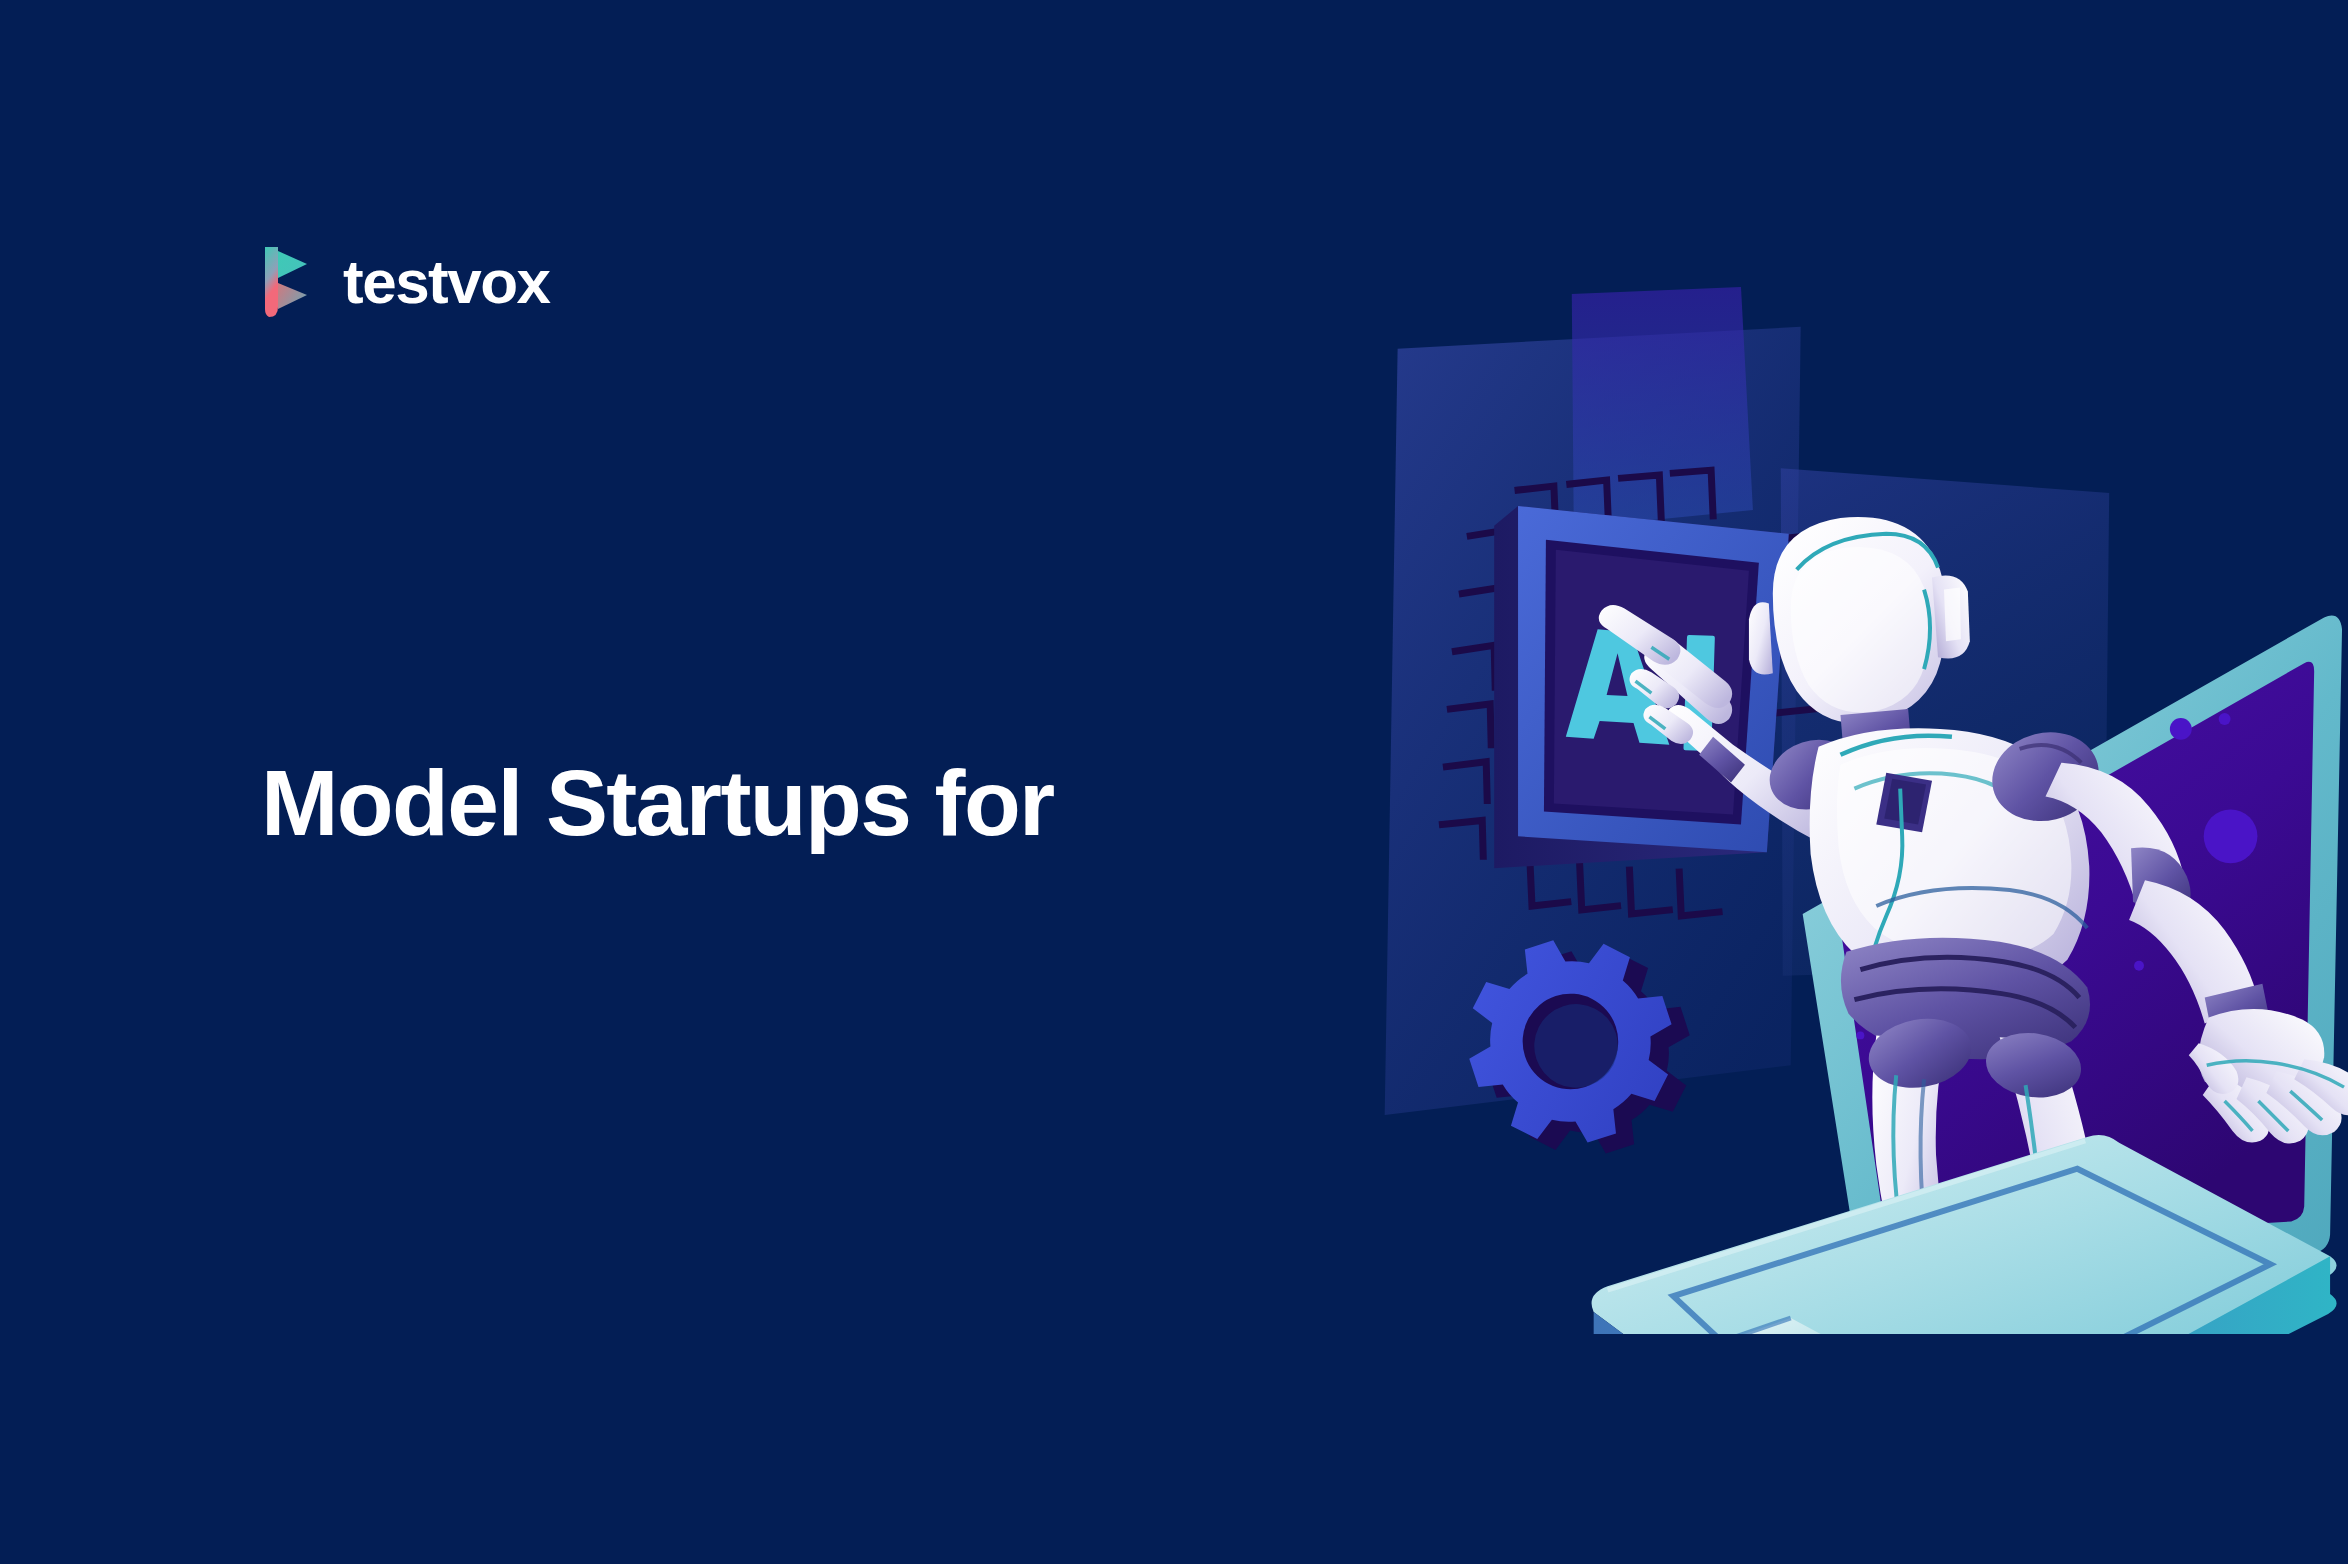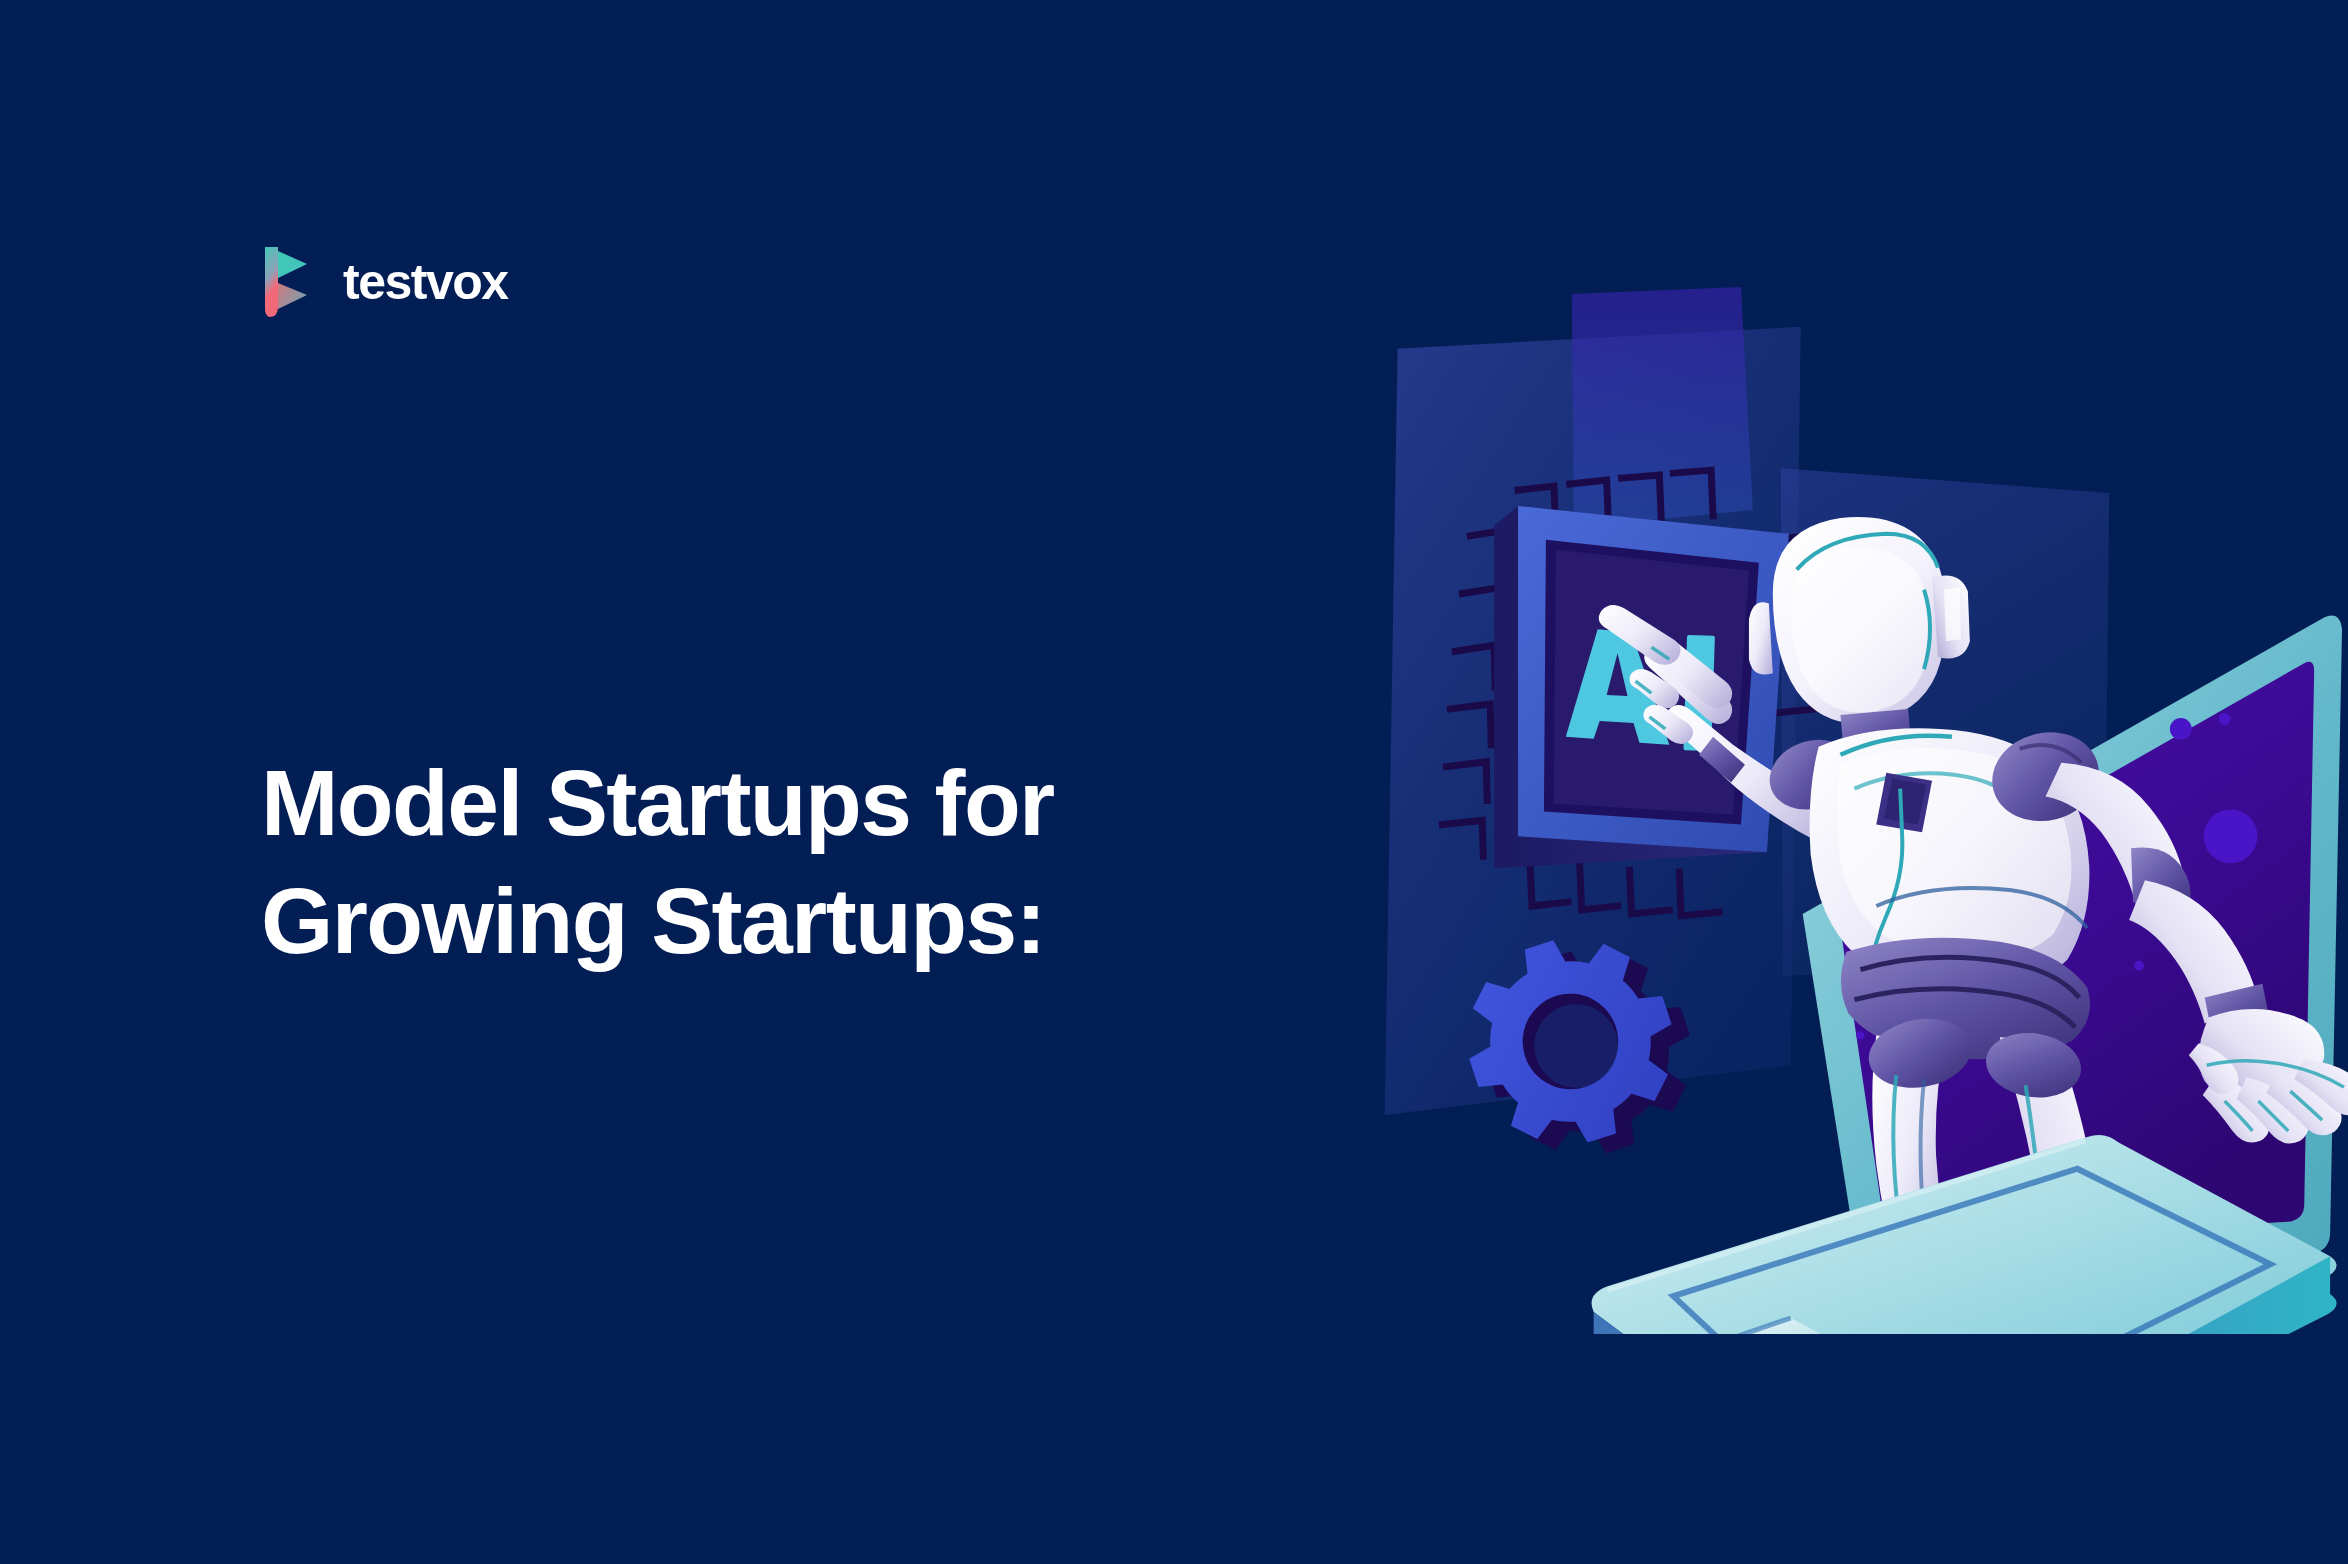--- a/index.html
+++ b/index.html
@@ -12,21 +12,21 @@
   }
   .stage{position:absolute;inset:0;}
 
   
   .brand{
     position:absolute;left:261px;top:245px;
     display:flex;align-items:center;gap:22px;
   }
   .brand-mark{width:60px;height:74px;display:block;}
   .brand-word{
-    font-size:50px;font-weight:700;color:#ffffff;
+    font-size:62px;font-weight:700;color:#ffffff;
     letter-spacing:-1.5px;line-height:1;
     font-family:"Liberation Sans", sans-serif;
     text-align:right;
   }
 
   
   .headline{
     position:absolute;left:261px;top:683px;
     width:1055px;
     color:#ffffff;
@@ -72,21 +72,20 @@
         <path d="M17 6 L46 19 L17 33 Z" fill="url(#gwing1)"></path>
 
         <path d="M17 38 L46 50 L17 64 Z" fill="url(#gwing2)"></path>
       </svg>
     </span>
     <span class="brand-word">testvox</span>
   </div>
 
   <h1 class="headline">
     <span class="ln">Model Startups for</span>
-    <span class="ln">Growing Startups:</span>
   </h1>
 
   <div class="illus">
     <svg viewBox="0 0 1030 1060" xmlns="http://www.w3.org/2000/svg" aria-hidden="true">
       <defs>
         <linearGradient id="panelBig" x1="0" y1="0" x2="0.8" y2="1">
           <stop offset="0%" stop-color="#2b3f96" stop-opacity="0.85"></stop>
           <stop offset="100%" stop-color="#10286b" stop-opacity="0.55"></stop>
         </linearGradient>
         <linearGradient id="panelSm" x1="0" y1="0" x2="0" y2="1">

